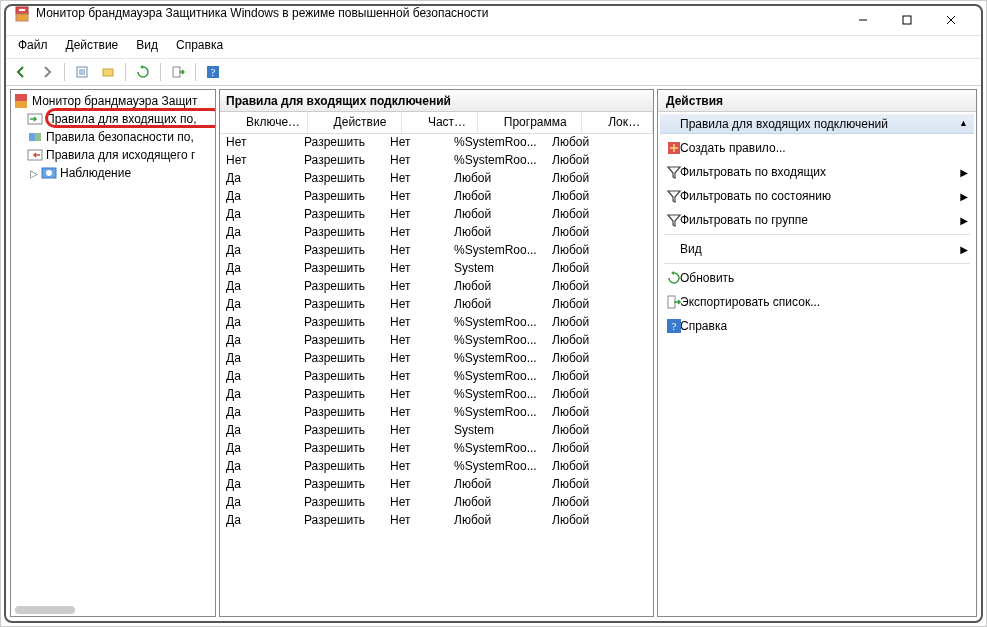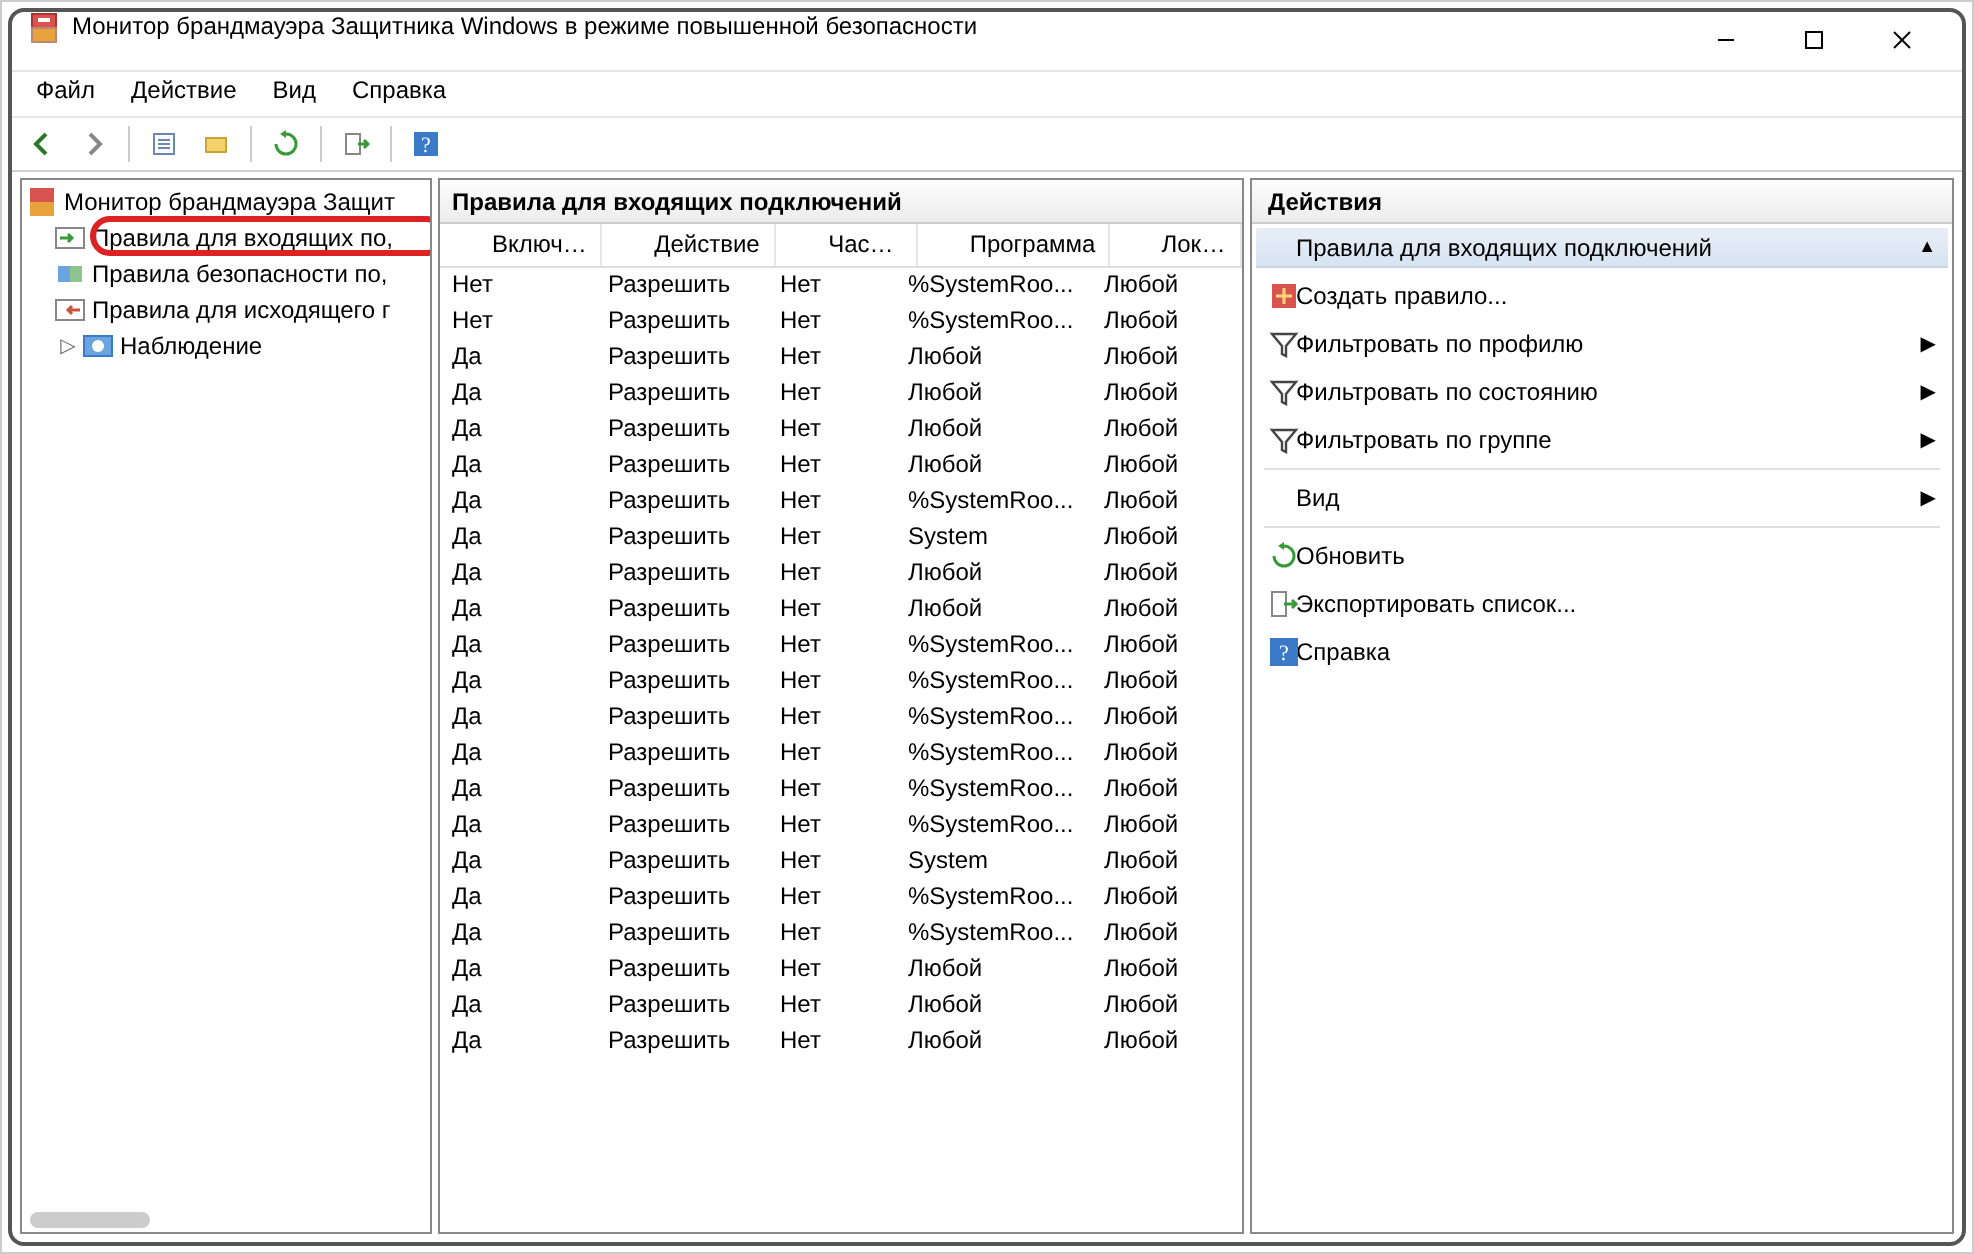--- a/index.html
+++ b/index.html
@@ -14,21 +14,21 @@
   .winbtn svg { width:10px; height:10px; }
   .menubar { height:22px; display:flex; align-items:flex-start; padding:0 4px; gap:2px; }
   .menuitem { padding:2px 8px; }
   .toolbar { height:28px; display:flex; align-items:center; padding:0 4px; gap:4px; border-top:1px solid #e5e5e5; border-bottom:1px solid #d0d0d0; }
   .tbtn { width:22px; height:22px; display:flex; align-items:center; justify-content:center; border:1px solid transparent; }
   .tdiv { width:1px; height:18px; background:#ccc; margin:0 2px; }
   .workspace { position:absolute; top:83px; bottom:4px; left:4px; right:4px; display:flex; gap:0; }
   .pane { border:1px solid #888; background:#fff; overflow:hidden; position:relative;}
   .tree-pane { width:206px; }
   .list-pane { flex:1; margin-left:3px;}
-  .actions-pane { width:352px; margin-left:3px;}
+  .actions-pane { width:320px; margin-left:3px;}
   .tree { padding:2px; font-size:12px; }
   .tnode { display:flex; align-items:center; height:18px; white-space:nowrap; overflow:hidden; }
   .tnode .exp { width:14px; text-align:center; color:#666; font-size:10px; }
   .tnode .ticn { width:16px; height:16px; margin-right:3px; display:inline-flex; align-items:center; justify-content:center;}
   .tnode.depth1 { padding-left:14px; }
   .highlight-oval { position:absolute; left:34px; top:18px; width:178px; height:20px; border:3px solid #d22; border-radius:10px; pointer-events:none; }
   .list-header { background:linear-gradient(#fdfdfd,#ececec); height:22px; display:flex; align-items:center; padding:0 6px; font-weight:700; font-size:12px; border-bottom:1px solid #ccc;}
   .cols { display:flex; height:22px; border-bottom:1px solid #ddd; background:#fff; font-size:12px;}
   .col { border-right:1px solid #e5e5e5; padding:3px 6px; overflow:hidden; white-space:nowrap; text-overflow:ellipsis;margin-left:20px; }
   .c0{width:78px;} .c1{width:86px;} .c2{width:64px;} .c3{width:98px;} .c4{width:58px;}
@@ -367,21 +367,21 @@
             </svg>
           </span>
         <span>Создать правило...</span>
       </div>
       <div class="action-item">
         <span class="aicn">
             <svg width="16" height="16">
               <path d="M2 3h12l-5 6v5l-2-1v-4z" fill="none" stroke="#444" stroke-width="1.2"></path>
             </svg>
           </span>
-        <span>Фильтровать по профилю</span>
+        <span>Фильтровать по входящих</span>
         <span class="arrow">▶</span>
       </div>
       <div class="action-item">
         <span class="aicn">
             <svg width="16" height="16">
               <path d="M2 3h12l-5 6v5l-2-1v-4z" fill="none" stroke="#444" stroke-width="1.2"></path>
             </svg>
           </span>
         <span>Фильтровать по состоянию</span>
         <span class="arrow">▶</span>

